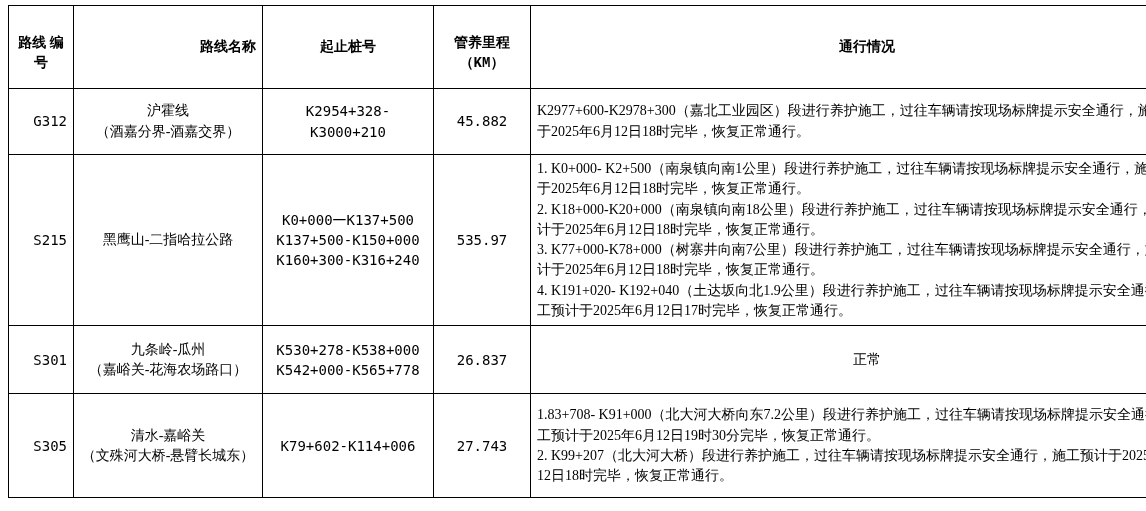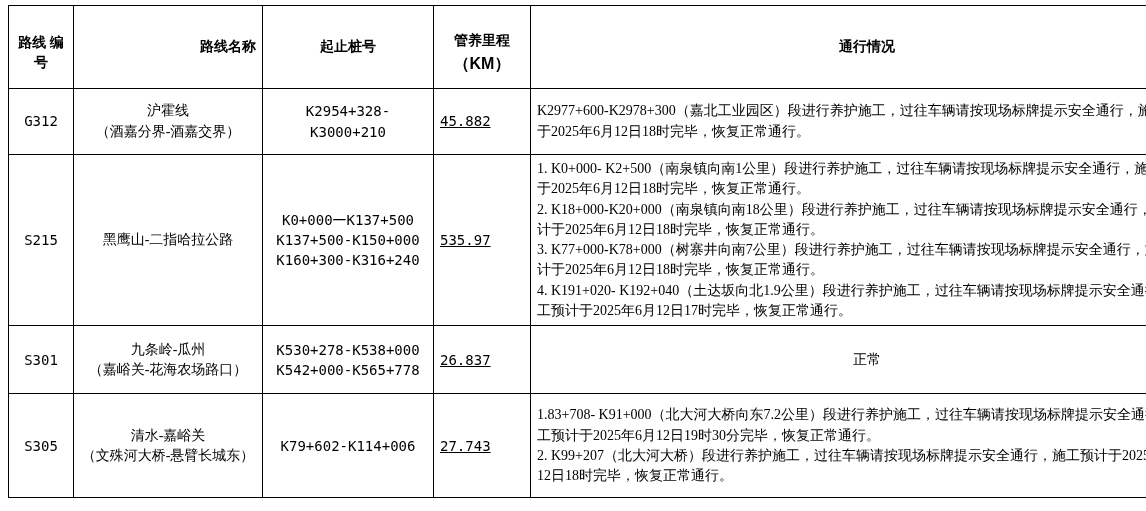--- a/index.html
+++ b/index.html
@@ -37,55 +37,55 @@
     height: 74px;
     font-family: "Liberation Serif", "DejaVu Serif", serif;
   }
   .col-no    { width: 52px; }
   .col-name  { width: 176px; text-align: right; }
   .col-stake { width: 158px; margin-left: 16px; }
   .col-km    { width: 84px; }
   .col-status{ width: 660px; }
 
   td.cell-no {
-    text-align: center;
+    text-align: right;
     font-family: "DejaVu Sans Mono", "Liberation Mono", monospace;
     font-size: 13px;
   }
   td.cell-name {
     text-align: center;
   }
   td.cell-name .line1 { display: block; }
   td.cell-name .line2 { display: block; }
   td.cell-stake {
     text-align: center;
     font-family: "DejaVu Sans Mono", "Liberation Mono", monospace;
     font-size: 12.5px;
     line-height: 1.7;
     white-space: pre-line;
   }
   td.cell-km {
+    text-align: center;
     font-family: "DejaVu Sans Mono", "Liberation Mono", monospace;
     font-size: 13px;
-    text-decoration: underline;
   }
   td.cell-status {
     text-align: left;
     white-space: pre-line;
     font-size: 13.5px;
     line-height: 1.55;
   }
   td.cell-status.center {
     text-align: center;
   }
   .hdr-two-line { display: block; margin-top: 12px; }
   .hdr-sub {
     display: block;
-    font-size: 16px;
-    font-family: Liberation Sans, sans-serif;
+    font-size: 14px;
+    font-family: Liberation Mono, monospace;
   }
   .row-h1 { height: 66px; }
   .row-h2 { height: 158px; }
   .row-h3 { height: 68px; }
   .row-h4 { height: 104px; }
 </style>
 </head>
 <body>
 
 <div class="sheet">

